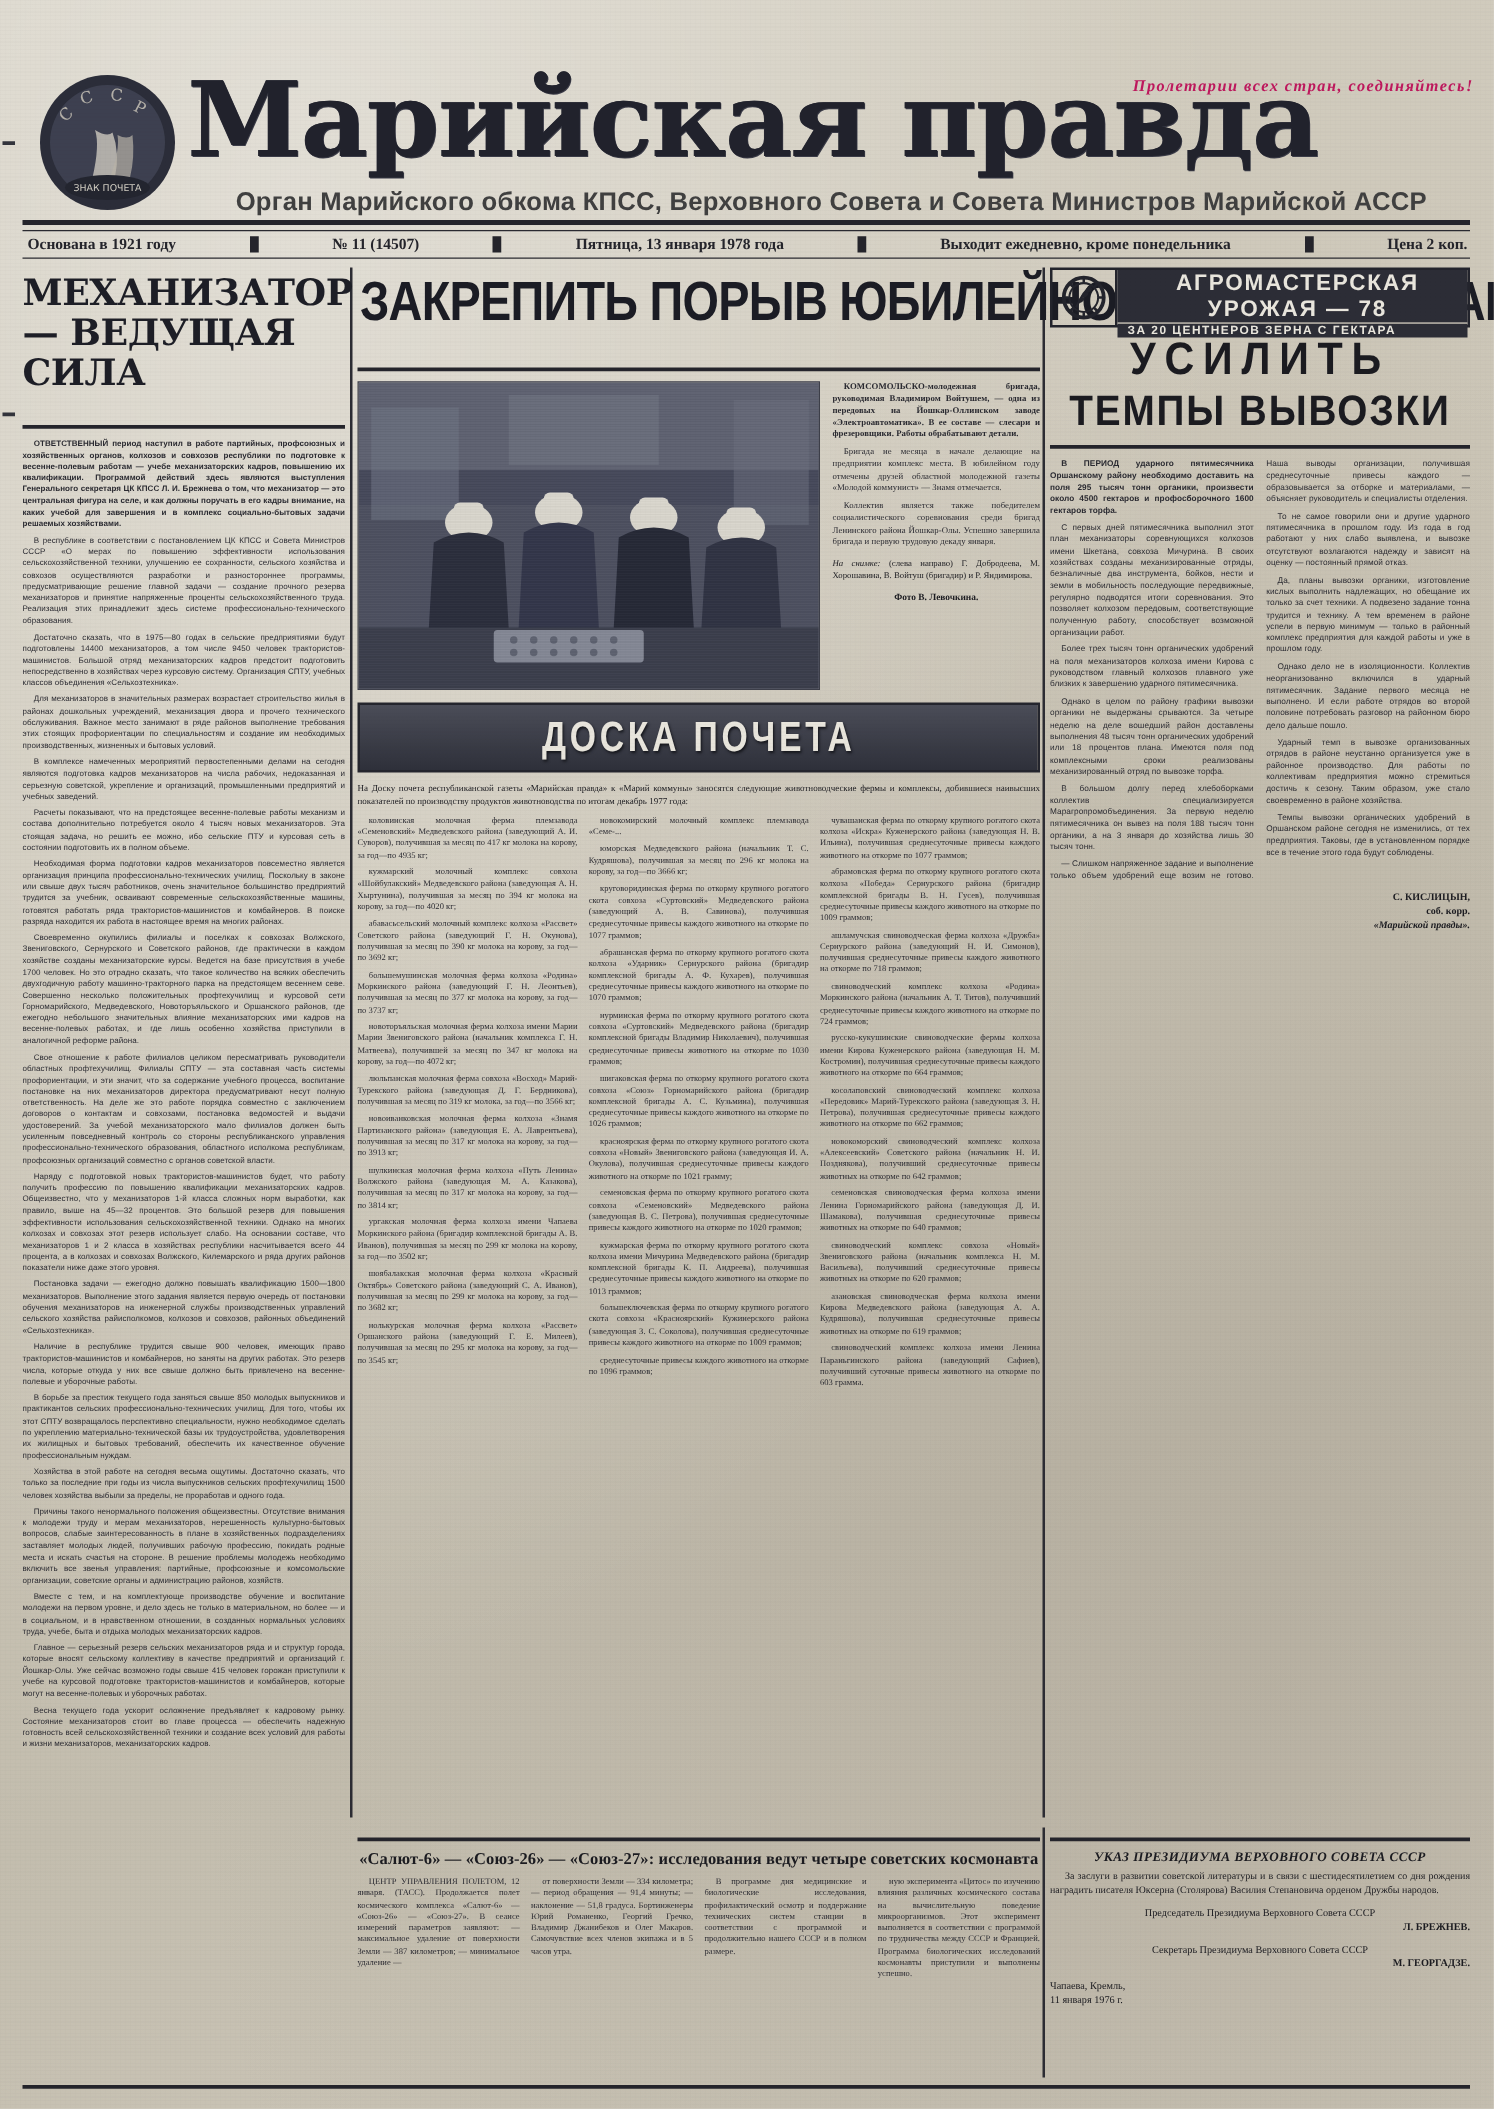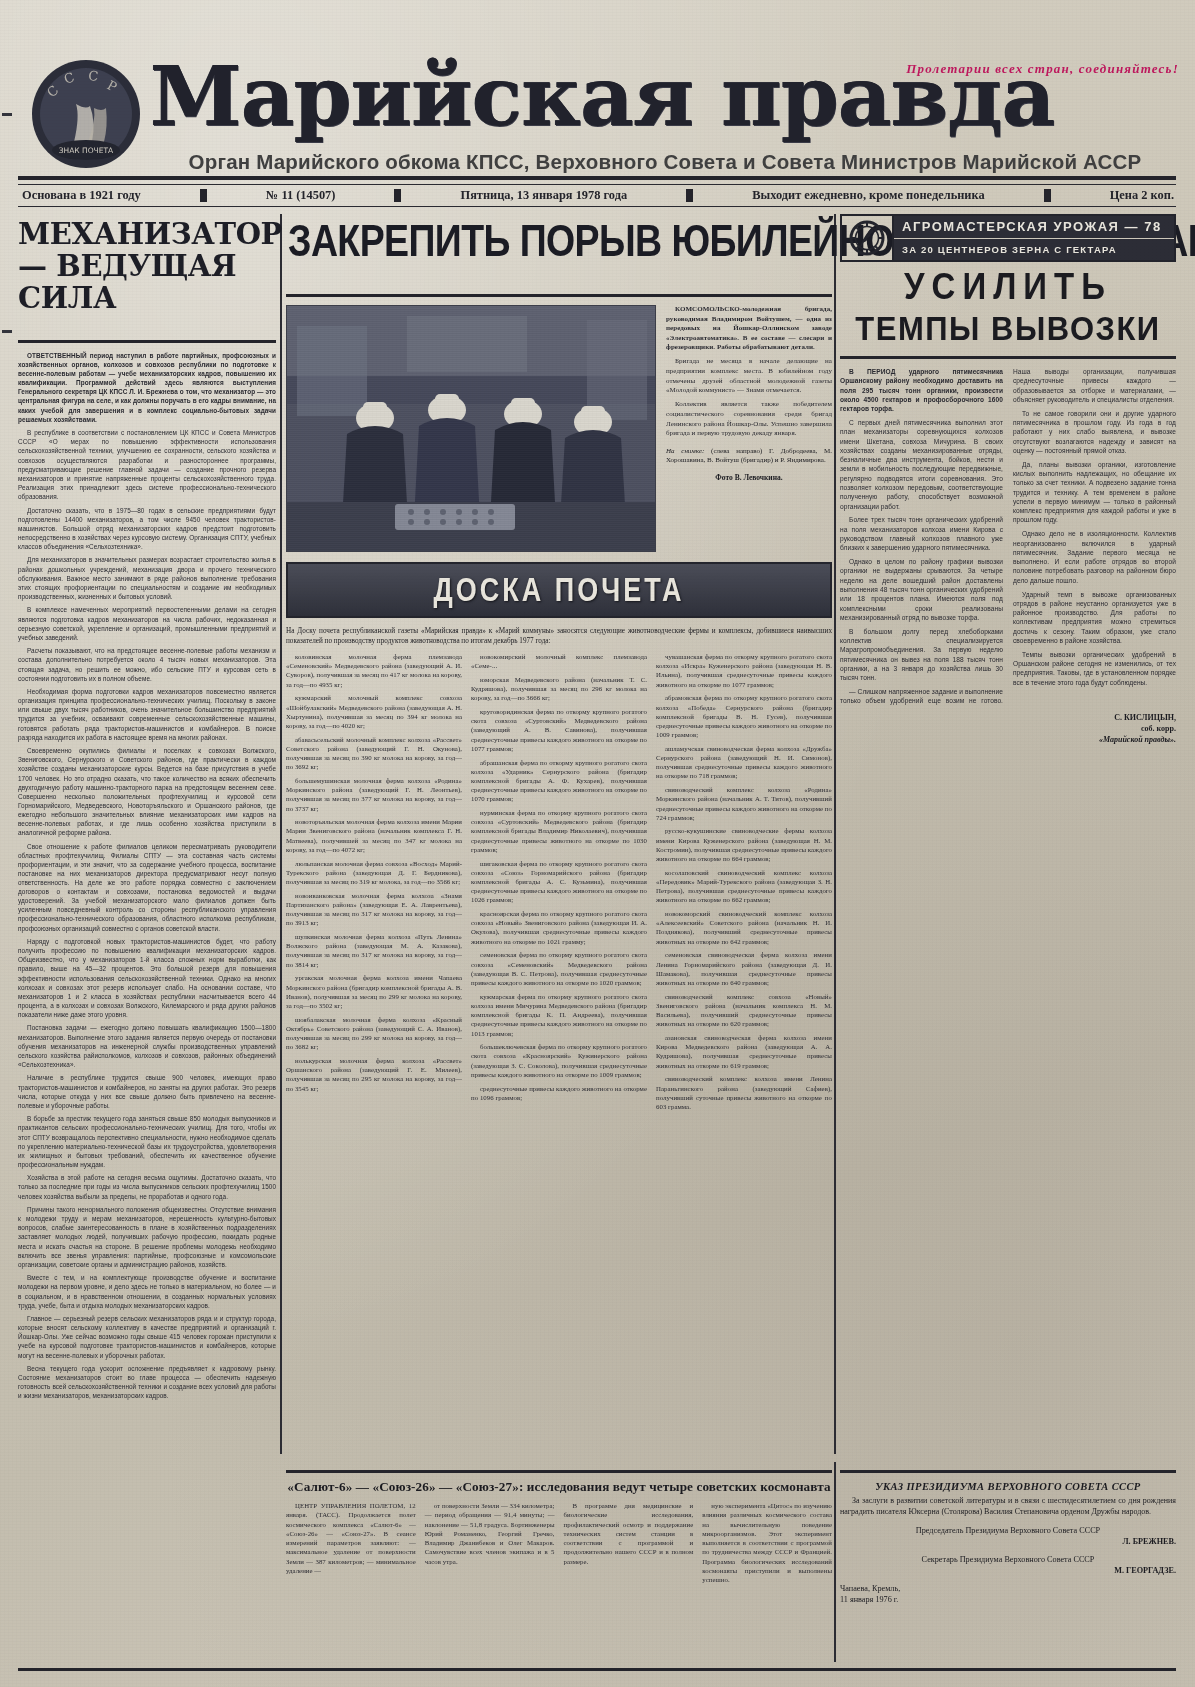--- a/index.html
+++ b/index.html
@@ -182,21 +182,21 @@
   }
   .agro .badge{
     width:50px; display:flex; align-items:center; justify-content:center;
     border-right:2px solid #23242c;
   }
   .agro .badge svg{display:block;}
   .agro .txts{flex:1; display:flex; flex-direction:column;}
   .agro .t1{
     flex:1; background:#2c2d36; color:#e9e6dd;
     font-family:"Liberation Sans", sans-serif; font-weight:700;
-    font-size:13px; letter-spacing:1.5px;
+    font-size:18px; letter-spacing:1.5px;
     display:flex; align-items:center; padding-left:8px;
     transform:none;
     text-align:center;
   }
   .agro .t2{
     flex:1; background:#2c2d36; color:#e9e6dd;
     border-top:1px solid #cdc8bb;
     font-family:"Liberation Sans", sans-serif; font-weight:700;
     font-size:9.5px; letter-spacing:1.2px;
     display:flex; align-items:center; padding-left:8px;

